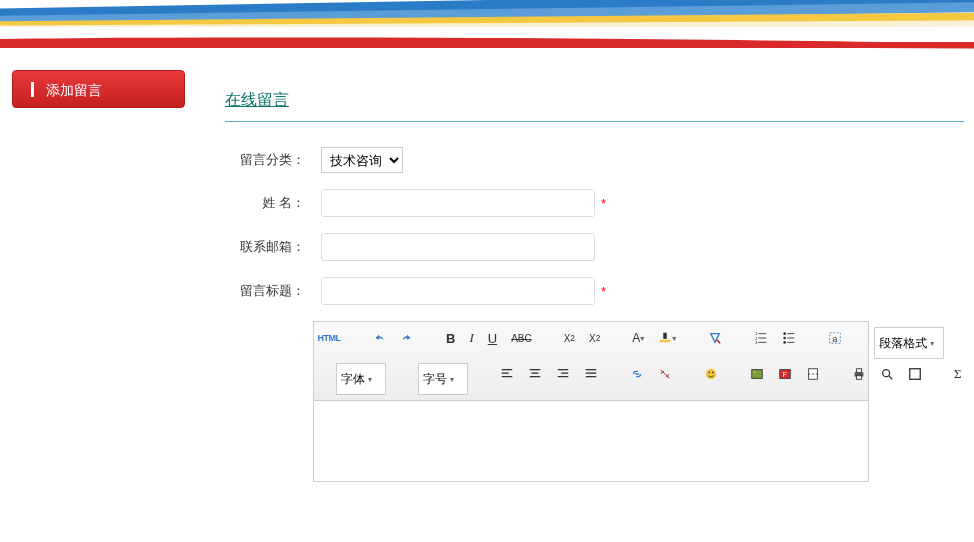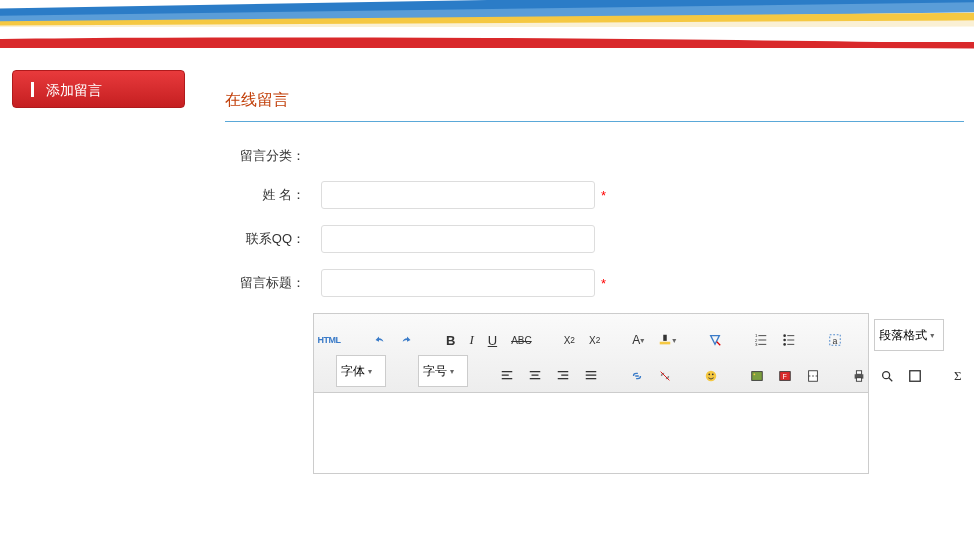--- a/index.html
+++ b/index.html
@@ -20,33 +20,33 @@
     
     
     .sidebar { width: 195px; padding-left: 12px; padding-right: 10px; }
     .sidebar-item { height: 38px; line-height: 38px; border-radius: 4px; margin-bottom: 10px; padding-left: 18px; font-size: 14px; cursor: pointer; background: linear-gradient(#fdfdfd, #eeeeee); border: 1px solid #d8d8d8; color: #333; }
     .sidebar-item.active { background: linear-gradient(#e83a3c, #c51f21); color: #fff; border: 1px solid #b01a1c; }
     .sidebar-item .bar { display: inline-block; width: 3px; height: 15px; background: #d9292b; vertical-align: -2px; margin-right: 12px; }
     .sidebar-item.active .bar { background: #fff; }
     
     
     .content { flex: 1; padding: 20px 10px 0 30px; }
-    .section-title { color: #c2410c; font-size: 16px; font-weight: normal; padding-bottom: 10px; border-bottom: 1px solid #5aa8d8; margin-bottom: 25px; }
+    .section-title { color: #0f766e; font-size: 16px; font-weight: normal; padding-bottom: 10px; border-bottom: 1px solid #5aa8d8; margin-bottom: 25px; text-decoration: underline; }
     
     .form-row { display: flex; align-items: center; margin-bottom: 16px; }
     .form-label { width: 80px; text-align: right; color: #333; font-size: 13px; margin-right: 16px; }
     .form-select { height: 26px; border: 1px solid #ccc; padding: 2px 4px; font-size: 13px; background: #fff; }
     .form-input { width: 274px; height: 28px; border: 1px solid #ddd; border-radius: 3px; padding: 2px 6px; font-size: 13px; }
     .required { color: #ff0000; margin-left: 6px; }
     
     
     .editor-wrapper { margin-left: 88px; width: 556px; }
     .editor { border: 1px solid #ccc; }
     .toolbar { background: linear-gradient(#fafafa, #ededed); border-bottom: 1px solid #ccc; padding: 3px 4px; }
-    .toolbar-row { display: flex; align-items: flex-end; flex-wrap: nowrap; gap: 14px; padding: 2px 0; }
+    .toolbar-row { display: flex; align-items: flex-start; flex-wrap: nowrap; gap: 14px; padding: 2px 0; }
     .tb-btn { display: inline-flex; align-items: center; justify-content: center; width: 22px; height: 22px; cursor: pointer; border-radius: 2px; font-size: 12px; color: #333; }
     .tb-sep { width: 1px; height: 18px; background: #ccc; margin: 0 2px; }
     .tb-html { font-size: 9px; color: #3a7bc8; font-weight: bold; letter-spacing: -0.5px; }
     .tb-dropdown { display: inline-flex; align-items: center; height: 32px; border: 1px solid #ccc; background: #fff; padding: 0 4px; font-size: 12px; cursor: pointer; gap: 3px; }
     .tb-dropdown.wide { min-width: 70px; }
     .tb-dropdown.narrow { min-width: 50px; }
     .dd-arrow { font-size: 8px; color: #666; }
     .editor-body { height: 80px; background: #fff; }
     
     svg { width: 14px; height: 14px; }
@@ -69,34 +69,37 @@
     <div class="sidebar-item active">
       <span class="bar"></span><span>添加留言</span>
     </div>
   </div>
 
   <div class="content">
     <h2 class="section-title">在线留言</h2>
 
     <div class="form-row">
       <label class="form-label">留言分类：</label>
+      <select class="form-select">
+        <option>技术咨询</option>
+      </select>
     </div>
 
     <div class="form-row">
       <label class="form-label">姓 名：</label>
       <input class="form-input" type="text" value="" style="">
       <span class="required">*</span>
     </div>
 
 
-
     <div class="form-row">
-      <label class="form-label">联系QQ：</label>
+      <label class="form-label">联系邮箱：</label>
       <input class="form-input" type="text" value="" style="">
     </div>
+
 
     <div class="form-row">
       <label class="form-label">留言标题：</label>
       <input class="form-input" type="text" value="" style="">
       <span class="required">*</span>
     </div>
 
     <div class="editor-wrapper">
       <div class="editor">
         <div class="toolbar">

